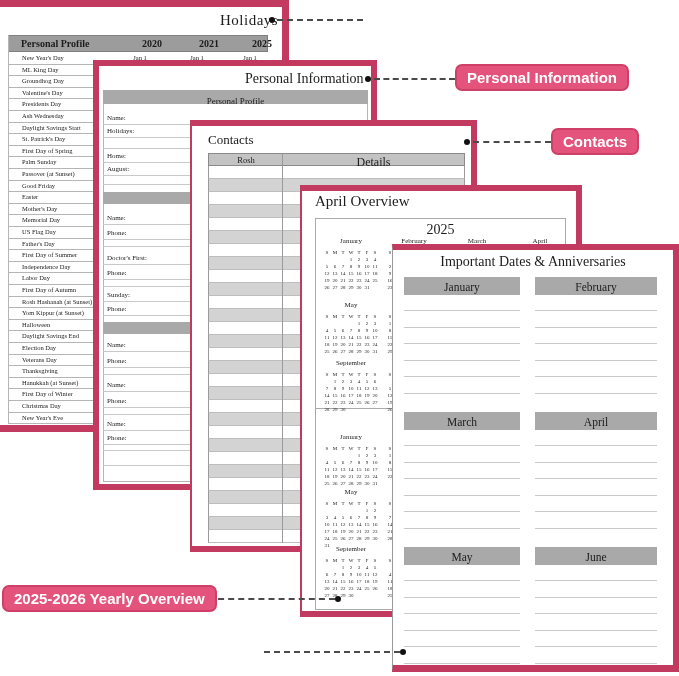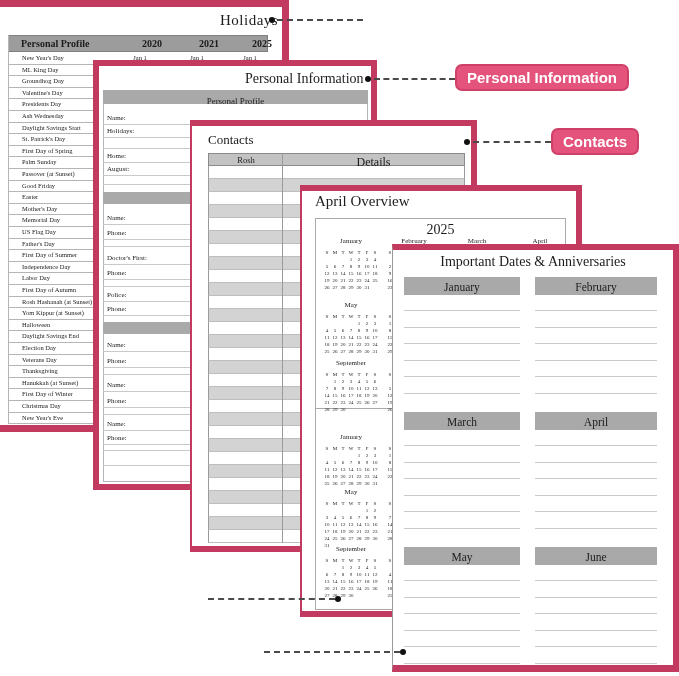--- a/index.html
+++ b/index.html
@@ -161,21 +161,21 @@
         <div class="abs" style="left:8px;top:148px;font-size:7px;white-space:nowrap;">Name:</div>
         <div class="rule" style="left:4px;top:158px;width:265px;"></div>
         <div class="abs" style="left:8px;top:163px;font-size:7px;white-space:nowrap;">Phone:</div>
         <div class="rule" style="left:4px;top:173px;width:265px;"></div>
         <div class="rule" style="left:4px;top:180px;width:265px;"></div>
         <div class="abs" style="left:8px;top:188px;font-size:7px;white-space:nowrap;">Doctor's First:</div>
         <div class="rule" style="left:4px;top:198px;width:265px;"></div>
         <div class="abs" style="left:8px;top:203px;font-size:7px;white-space:nowrap;">Phone:</div>
         <div class="rule" style="left:4px;top:213px;width:265px;"></div>
         <div class="rule" style="left:4px;top:220px;width:265px;"></div>
-        <div class="abs" style="left:8px;top:225px;font-size:7px;white-space:nowrap;">Police:</div>
+        <div class="abs" style="left:8px;top:225px;font-size:7px;white-space:nowrap;">Sunday:</div>
         <div class="rule" style="left:4px;top:235px;width:265px;"></div>
         <div class="abs" style="left:8px;top:239px;font-size:7px;white-space:nowrap;">Phone:</div>
         <div class="rule" style="left:4px;top:249px;width:265px;"></div>
         <div class="graybar" style="left:4px;top:256px;width:265px;height:12px;"></div>
         <div class="abs" style="left:8px;top:275px;font-size:7px;white-space:nowrap;">Name:</div>
         <div class="rule" style="left:4px;top:285px;width:265px;"></div>
         <div class="abs" style="left:8px;top:291px;font-size:7px;white-space:nowrap;">Phone:</div>
         <div class="rule" style="left:4px;top:301px;width:265px;"></div>
         <div class="rule" style="left:4px;top:308px;width:265px;"></div>
         <div class="abs" style="left:8px;top:315px;font-size:7px;white-space:nowrap;">Name:</div>
@@ -416,13 +416,14 @@
   <div class="dot" style="left:365px;top:76px;"></div>
   <div class="dash" style="left:473px;top:141px;width:78px;"></div>
   <div class="dot" style="left:464px;top:139px;"></div>
   <div class="dash" style="left:208px;top:598px;width:127px;"></div>
   <div class="dot" style="left:335px;top:596px;"></div>
   <div class="dash" style="left:264px;top:651px;width:136px;"></div>
   <div class="dot" style="left:400px;top:649px;"></div>
 
   <div class="callout" style="left:455px;top:64px;">Personal Information</div>
   <div class="callout" style="left:551px;top:128px;">Contacts</div>
+  <div class="callout" style="left:2px;top:585px;">2025-2026 Yearly Overview</div>
 </div>
 
 </body></html>

